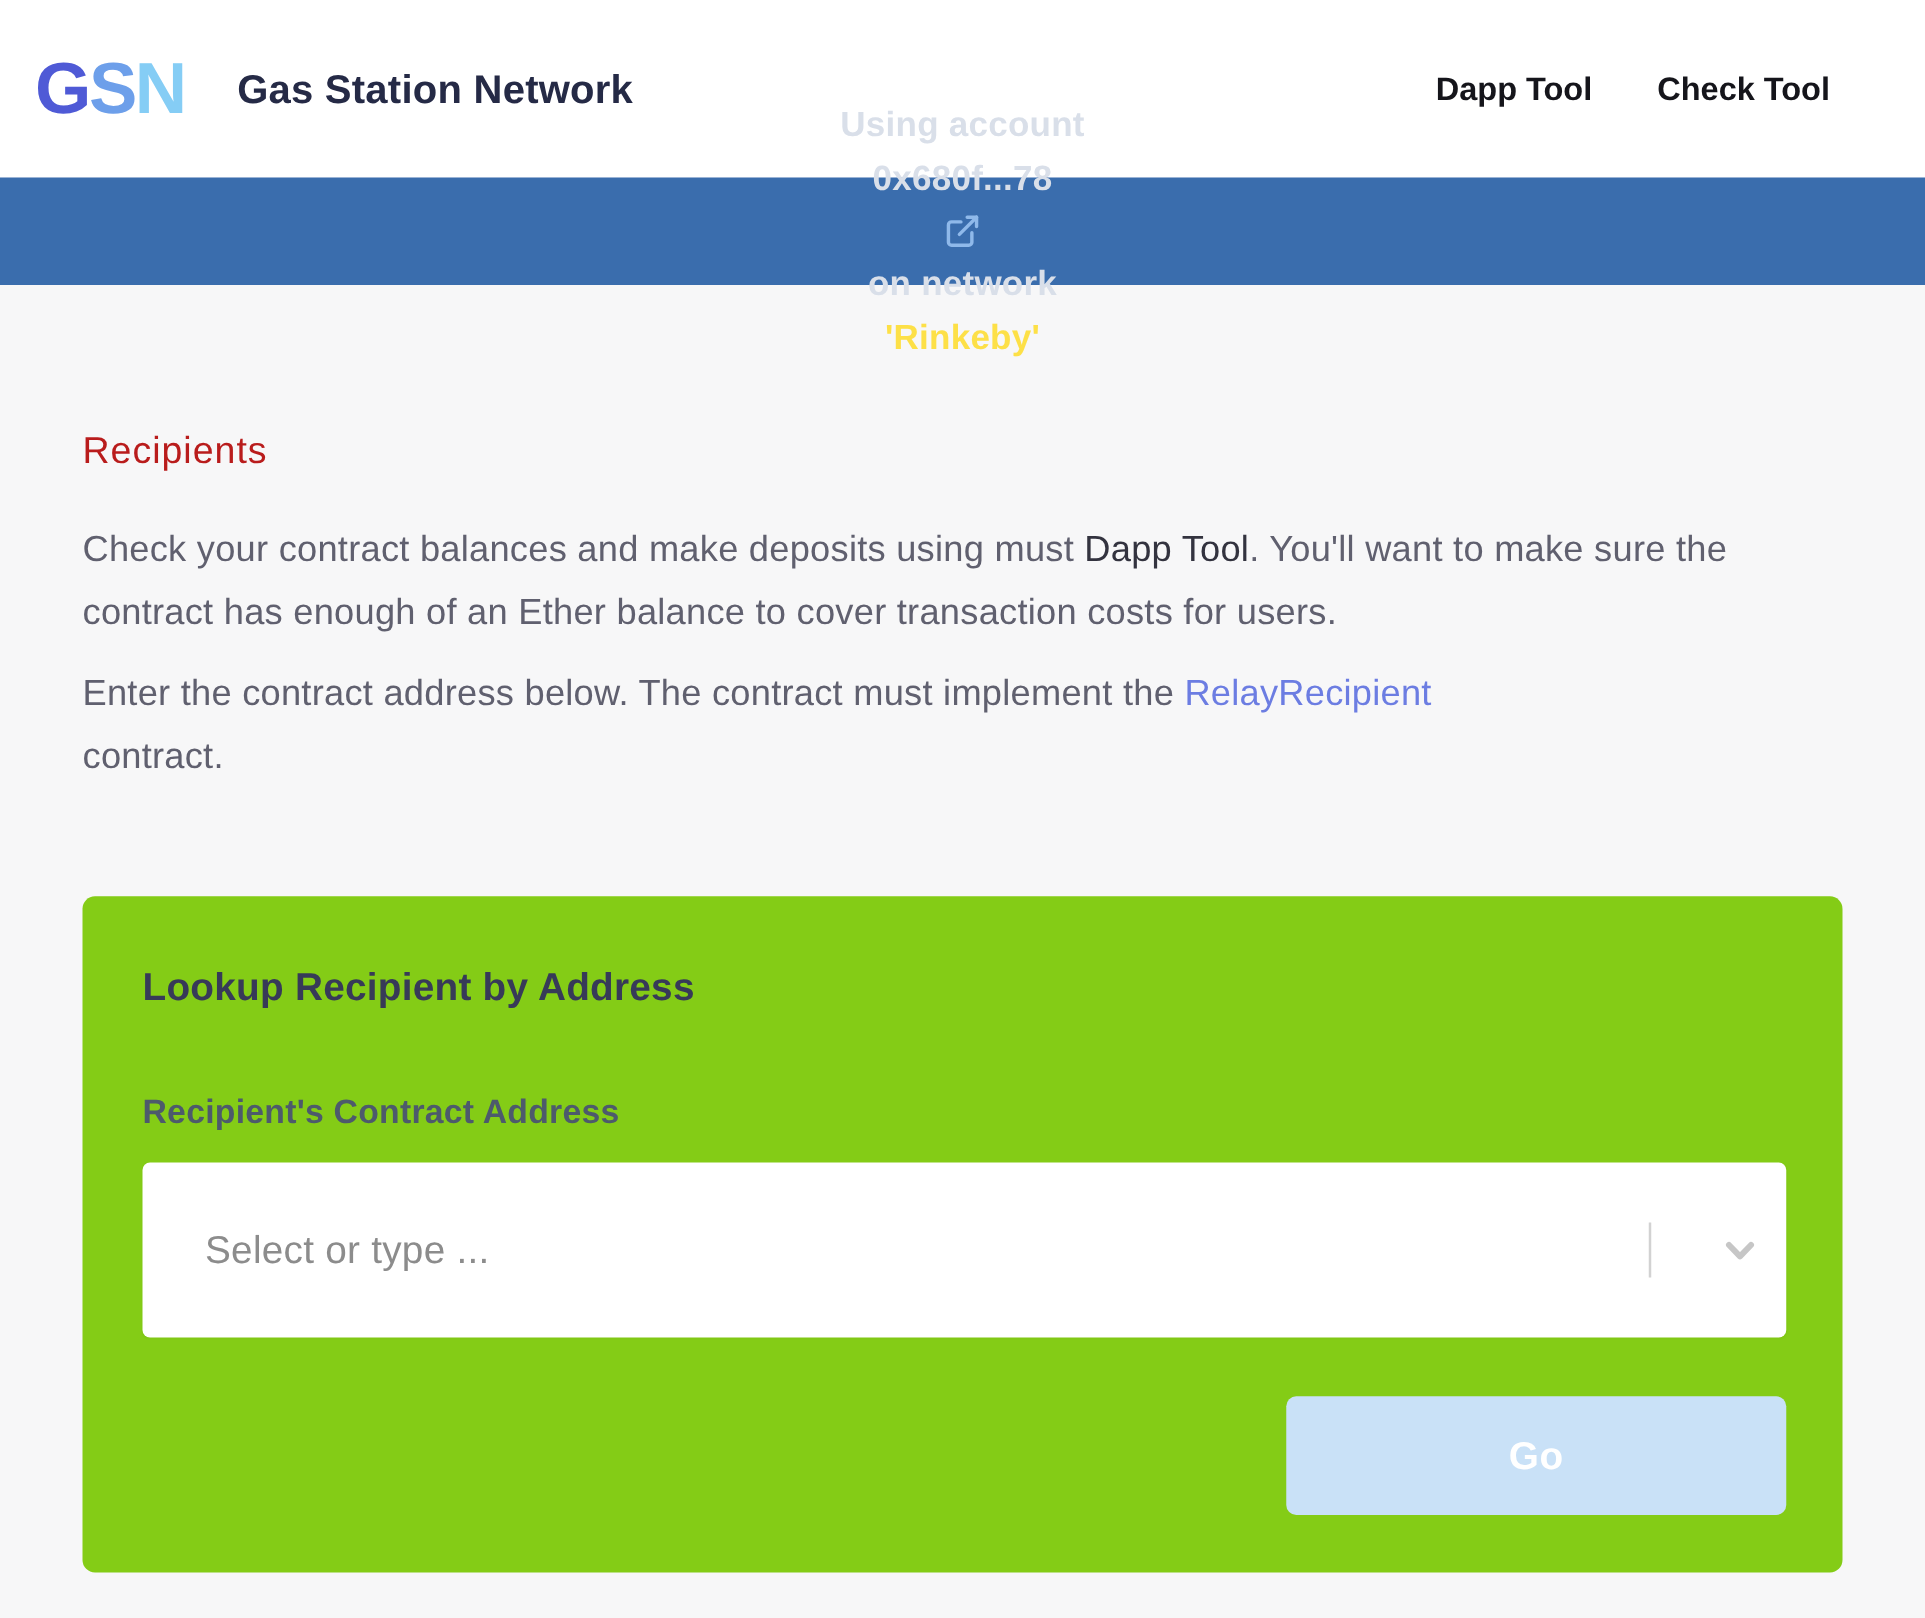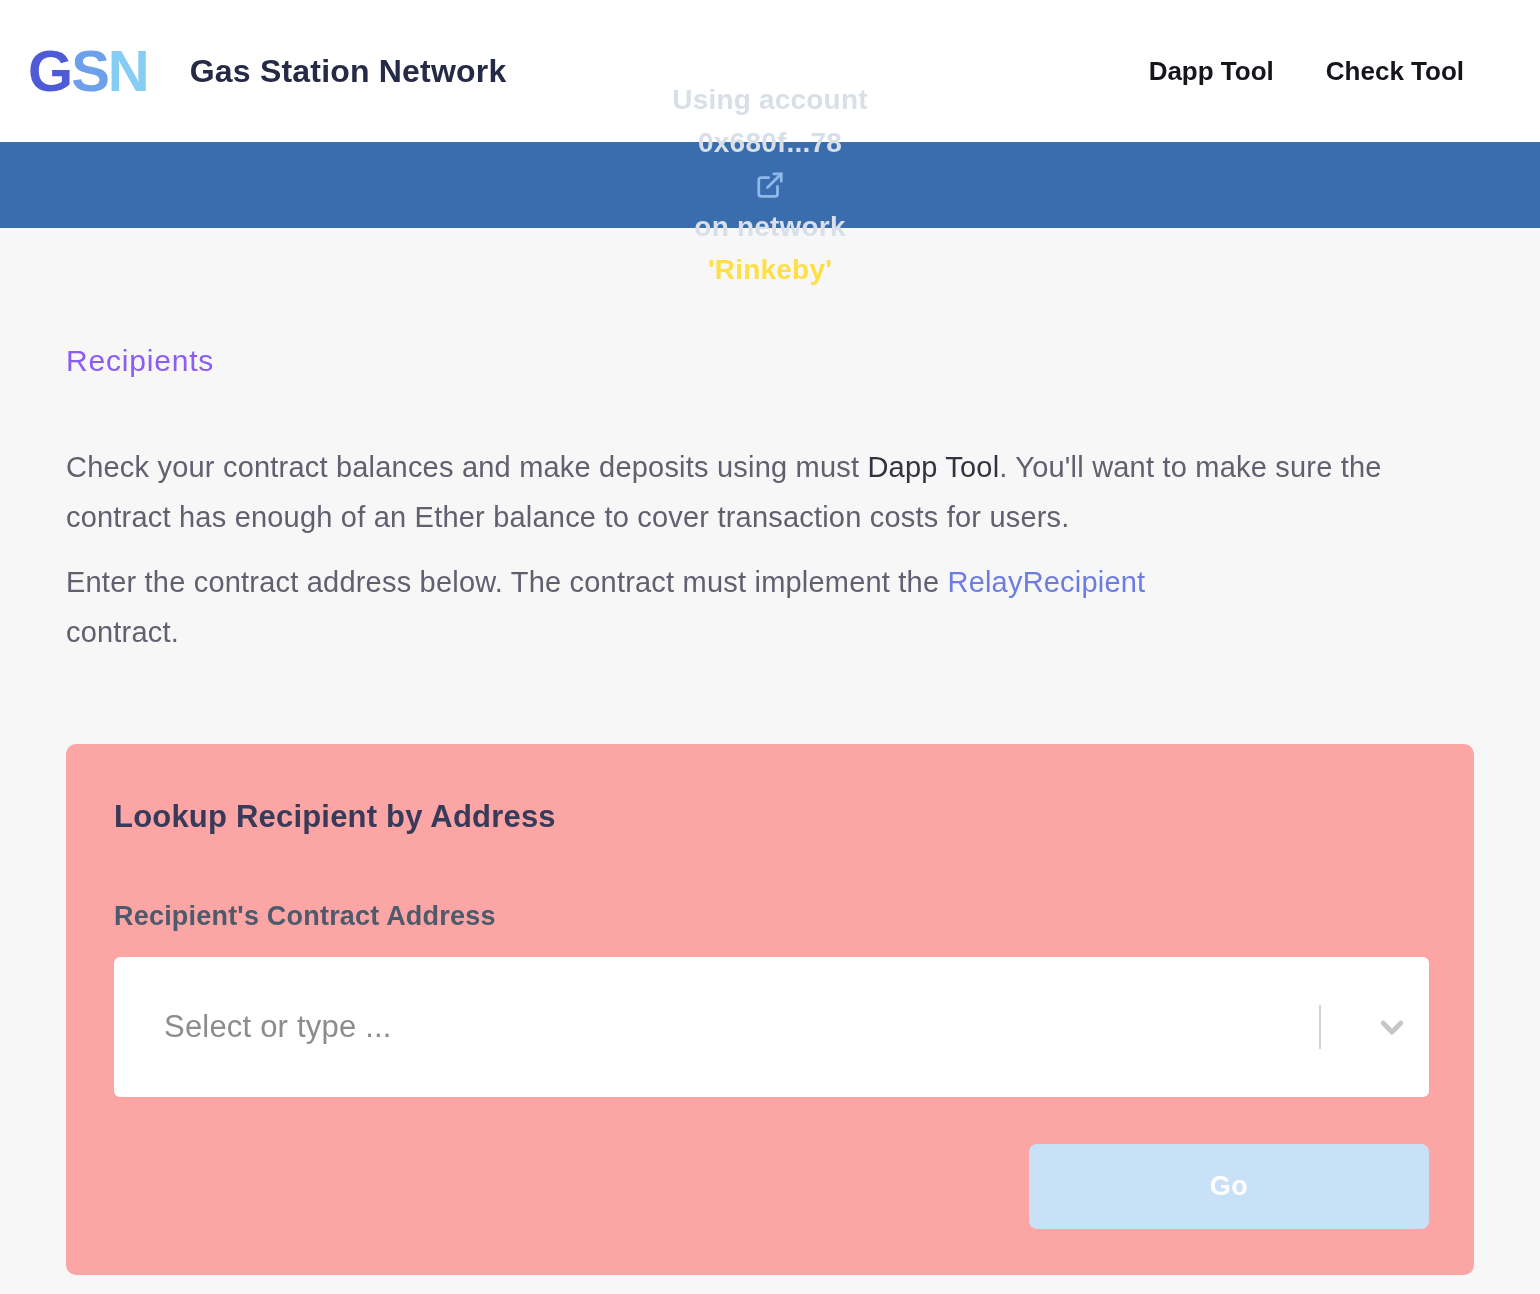--- a/index.html
+++ b/index.html
@@ -75,45 +75,45 @@
     cursor: pointer;
   }
 
   
   .main {
     padding: 115px 66px 0 66px;
   }
   .recipients-heading {
     font-size: 30px;
     font-weight: 400;
-    color: #8b5cf6;
+    color: #b91c1c;
     letter-spacing: 0.8px;
     line-height: 36px;
-    margin-bottom: 63px;
+    margin-bottom: 36px;
   }
   .para {
     font-size: 29px;
     font-weight: 400;
     color: #60606f;
     line-height: 50px;
     letter-spacing: 0.2px;
     margin-bottom: 15px;
   }
   .para .emph { color: #33333f; }
   .para .link {
     color: #6c7de2;
     cursor: pointer;
     text-decoration: none;
   }
   .para .block-tail { display: block; }
 
   
   .card {
     margin-top: 87px;
-    background: #fca5a5;
+    background: #84cc16;
     border-radius: 10px;
     padding: 55px 45px 46px 48px;
   }
   .card-title {
     font-size: 31px;
     font-weight: 700;
     color: #373a58;
     line-height: 36px;
     margin-bottom: 66px;
     letter-spacing: 0.2px;
@@ -154,27 +154,27 @@
     width: 74px;
     display: flex;
     align-items: center;
     justify-content: center;
   }
   .go-button {
     display: block;
     margin-left: auto;
     margin-top: 47px;
     width: 400px;
-    height: 85px;
+    height: 95px;
     border: none;
     border-radius: 8px;
     background: #c9e1f7;
     color: #ffffff;
     font-family: "Liberation Sans", sans-serif;
-    font-size: 27px;
+    font-size: 31px;
     font-weight: 700;
     letter-spacing: 0.5px;
     cursor: pointer;
   }
 </style>
 </head>
 <body>
 
 <div class="header">
   <div class="logo">

